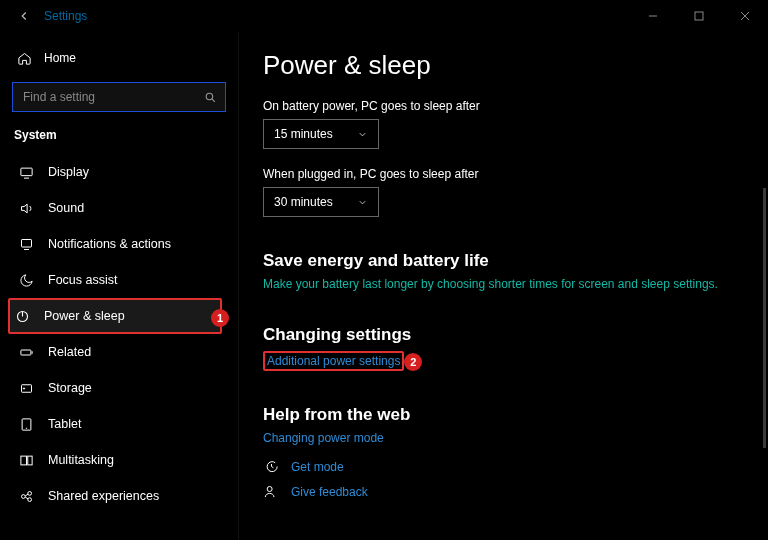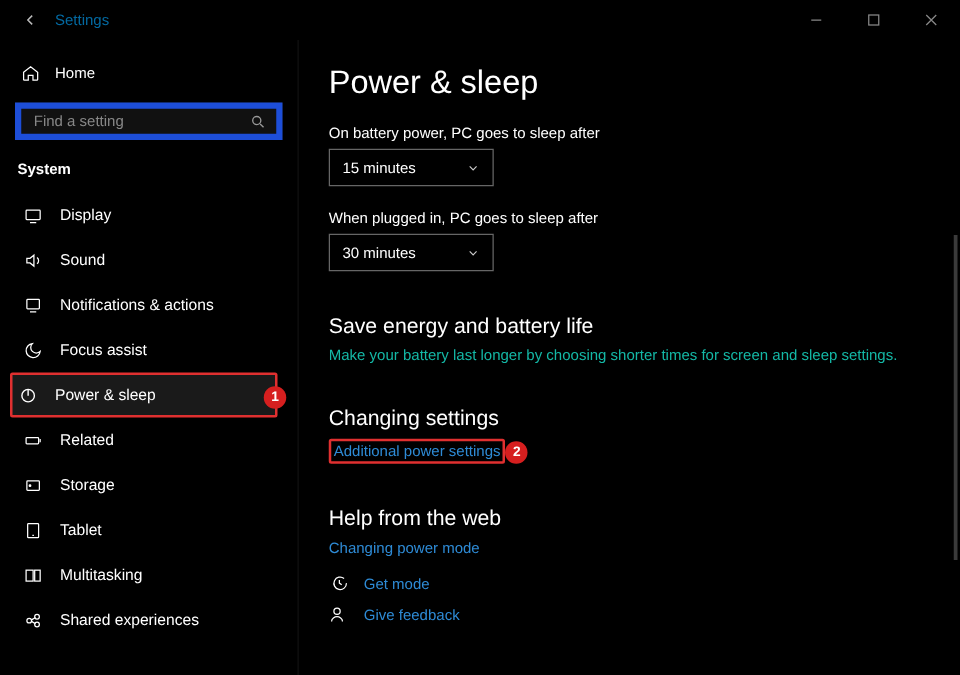--- a/index.html
+++ b/index.html
@@ -20,21 +20,21 @@
   .titlebar .app-title { margin-left: 8px; font-size: 12px; }
   .titlebar .win-controls { margin-left: auto; display: flex; }
   .win-btn { width: 46px; height: 32px; display: flex; align-items: center; justify-content: center; color:#888; }
   .win-btn svg { width: 10px; height: 10px; stroke: #888; fill:none; }
 
   .body-row { display: flex; height: calc(540px - 32px); }
   .sidebar { width: 238px; padding: 8px 12px 0 12px; background:#000; }
   .home-row { display:flex; align-items:center; height:36px; gap:12px; padding-left:4px; margin-bottom:6px;text-align:center;}
   .home-row .icon { width:16px; display:flex; justify-content:center; color:#fff;}
   .search-box {
-    border:5px solid #1d4ed8; height:30px; display:flex; align-items:center;
+    border:1px solid #1d4ed8; height:30px; display:flex; align-items:center;
     padding:0 8px; color:#999; margin-bottom:12px; background:#111;
   }
   .search-box input {
     flex:1; background:transparent; border:none; outline:none; color:#fff;
     font-size:12px;
   }
   .search-box input::placeholder{color:#888;}
   .search-box .sicon{color:#888;}
   .section-label{ font-weight:600; font-size:12px; padding:4px 2px 12px 2px; display:block;}
   .nav-list{ list-style:none; padding:0; margin:0; }
@@ -52,26 +52,26 @@
     display:flex; align-items:center; justify-content:center;
   }
   .content{
     flex:1; padding: 18px 24px 0 24px; position:relative; overflow:hidden;
     border-left:1px solid #111;
   }
   .scroll-thumb{ position:absolute; right:2px; top:156px; width:3px; height:260px; background:#3a3a3a;}
   h1.page-title{ font-size:26px; font-weight:400; margin:0 0 18px 0;}
   .field-label{ font-size:12px; margin-bottom:6px;}
   .select{
-    width:132px; height:30px; border:1px solid #666; display:flex;
+    width:116px; height:30px; border:1px solid #666; display:flex;
     align-items:center; justify-content:space-between; padding:0 10px;
     font-size:12px; margin-bottom:18px;
   }
   .select .chev{ color:#ccc;}
-  h2.sub{ font-size:17px; font-weight:400; margin:34px 0 6px 0;}
+  h2.sub{ font-size:17px; font-weight:700; margin:34px 0 6px 0;}
   .muted{ color:#14b8a6; font-size:12px;}
   .link{ color:#2e8bd6; font-size:12px;text-align:right; }
   .link-box{ display:inline-block; }
   .related-link-hl{ border:2px solid #e03030; border-radius:2px; padding:1px 2px; position:relative;}
   .help-row{ display:flex; align-items:center; gap:12px; margin-top:14px; }
   .help-row .hicon{ width:16px; color:#fff; display:flex; justify-content:center;}
   svg{ display:block; }
 </style>
 </head>
 <body>

